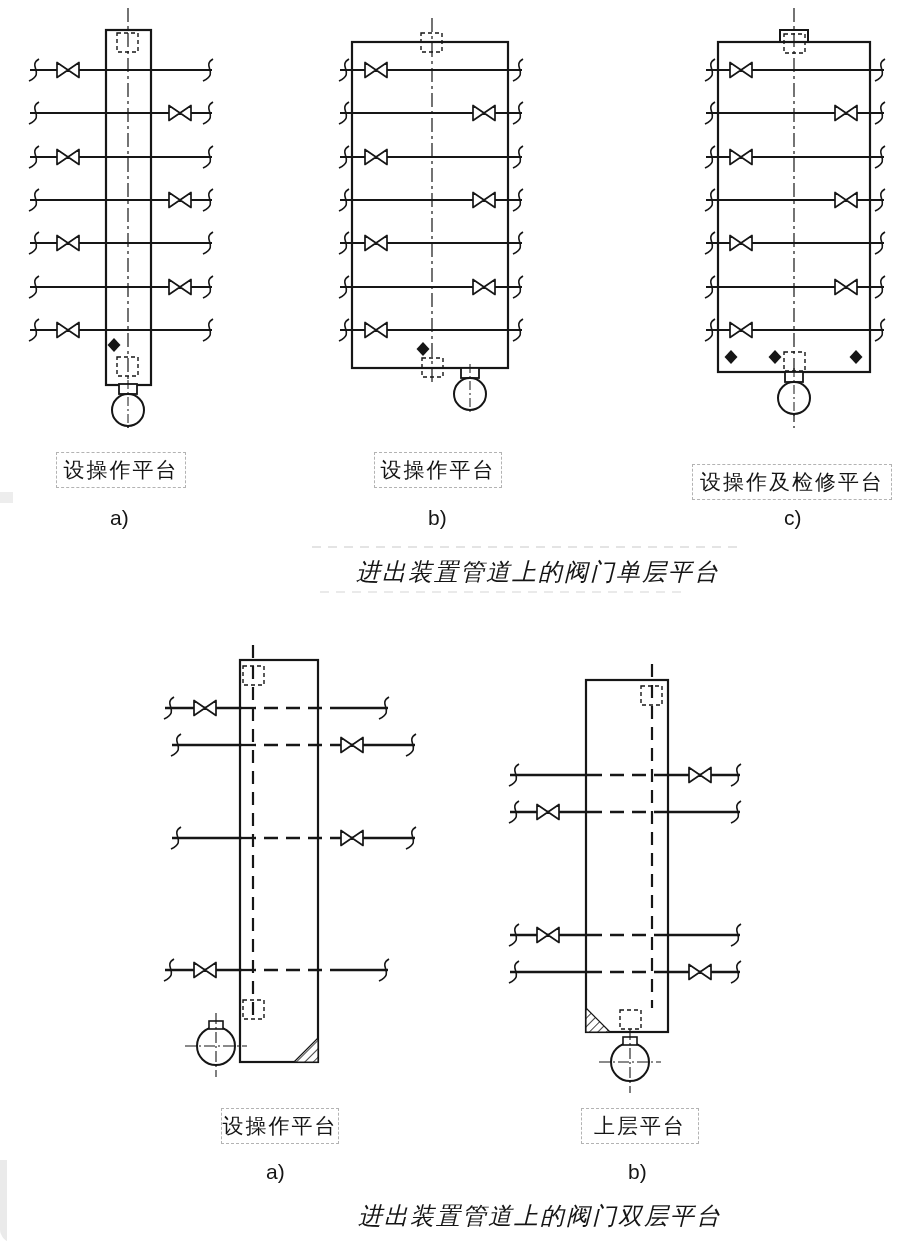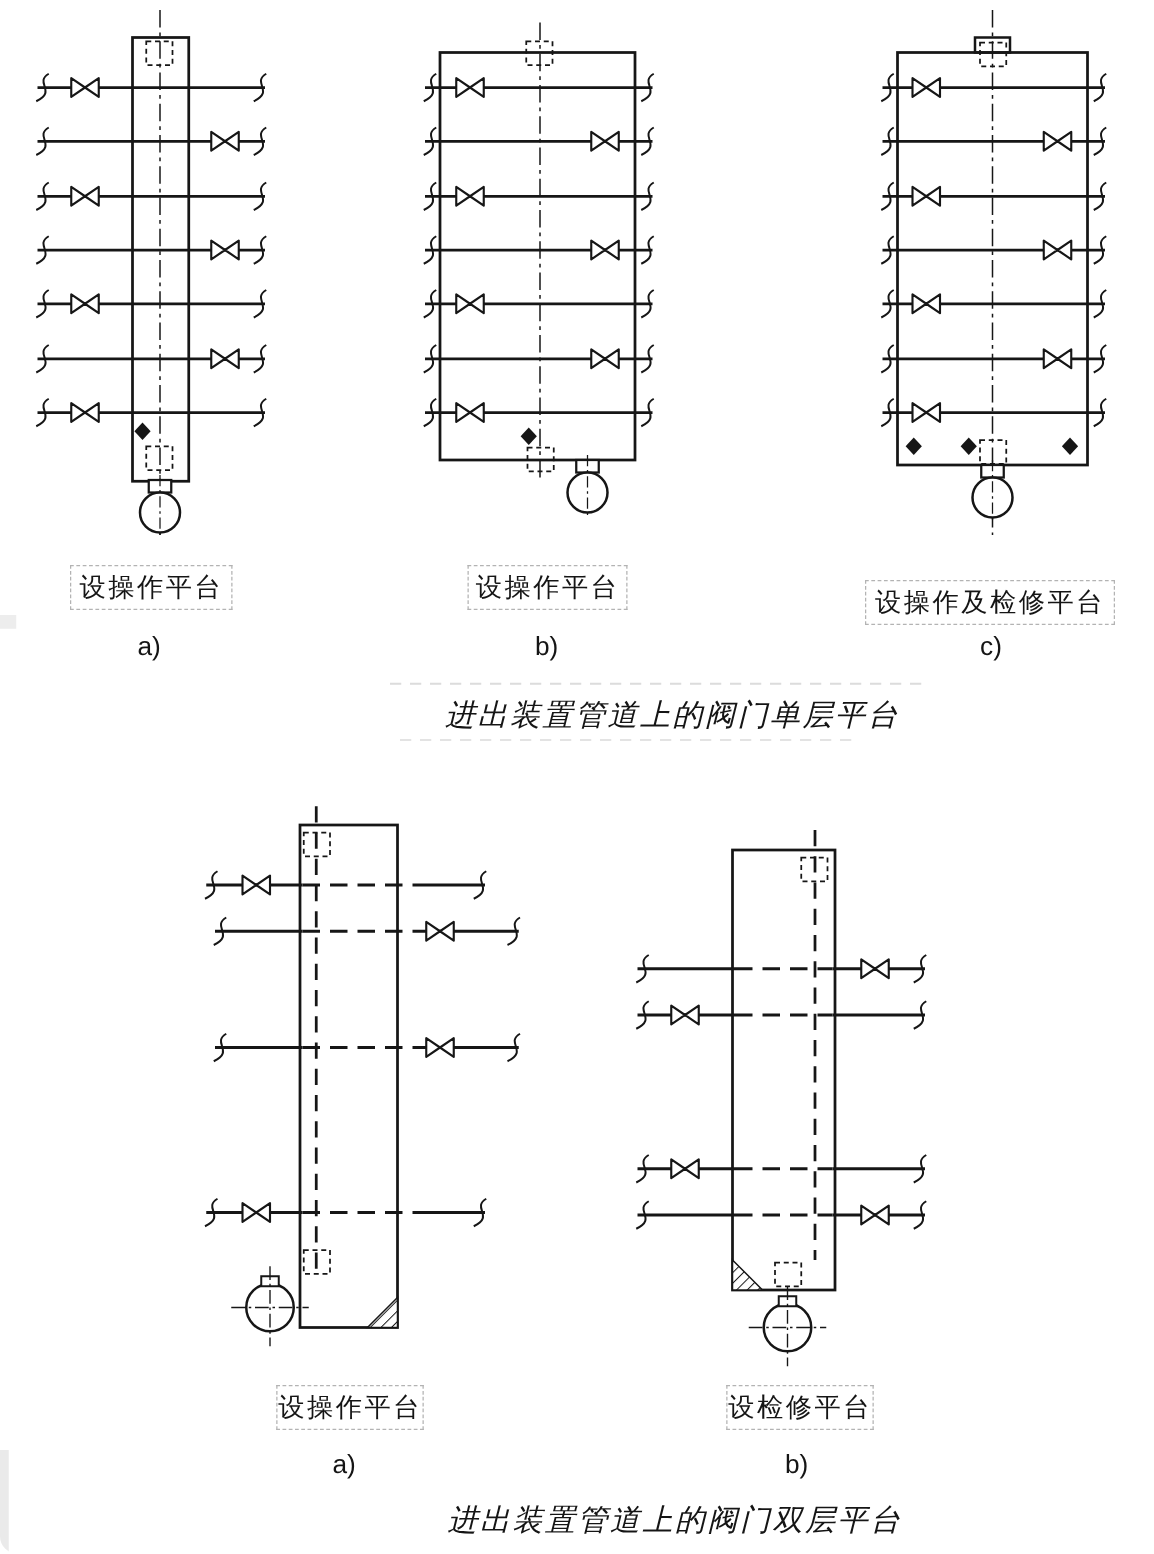--- a/index.html
+++ b/index.html
@@ -202,20 +202,20 @@
 <div class="plabel" style="left:374px; top:452px; width:128px;">设操作平台</div>
 <div class="plabel" style="left:692px; top:464px; width:200px;">设操作及检修平台</div>
 
 <div class="sub" style="left:110px; top:506px;">a)</div>
 <div class="sub" style="left:428px; top:506px;">b)</div>
 <div class="sub" style="left:784px; top:506px;">c)</div>
 
 <div class="caption" style="left:356px; top:556px;">进出装置管道上的阀门单层平台</div>
 
 <div class="plabel" style="left:221px; top:1108px; width:118px;">设操作平台</div>
-<div class="plabel" style="left:581px; top:1108px; width:118px;">设检修平台</div>
+<div class="plabel" style="left:581px; top:1108px; width:118px;">上层平台</div>
 
 <div class="sub" style="left:266px; top:1160px;">a)</div>
 <div class="sub" style="left:628px; top:1160px;">b)</div>
 
 <div class="caption" style="left:358px; top:1200px;">进出装置管道上的阀门双层平台</div>
 
 </div>
 
 </body></html>

